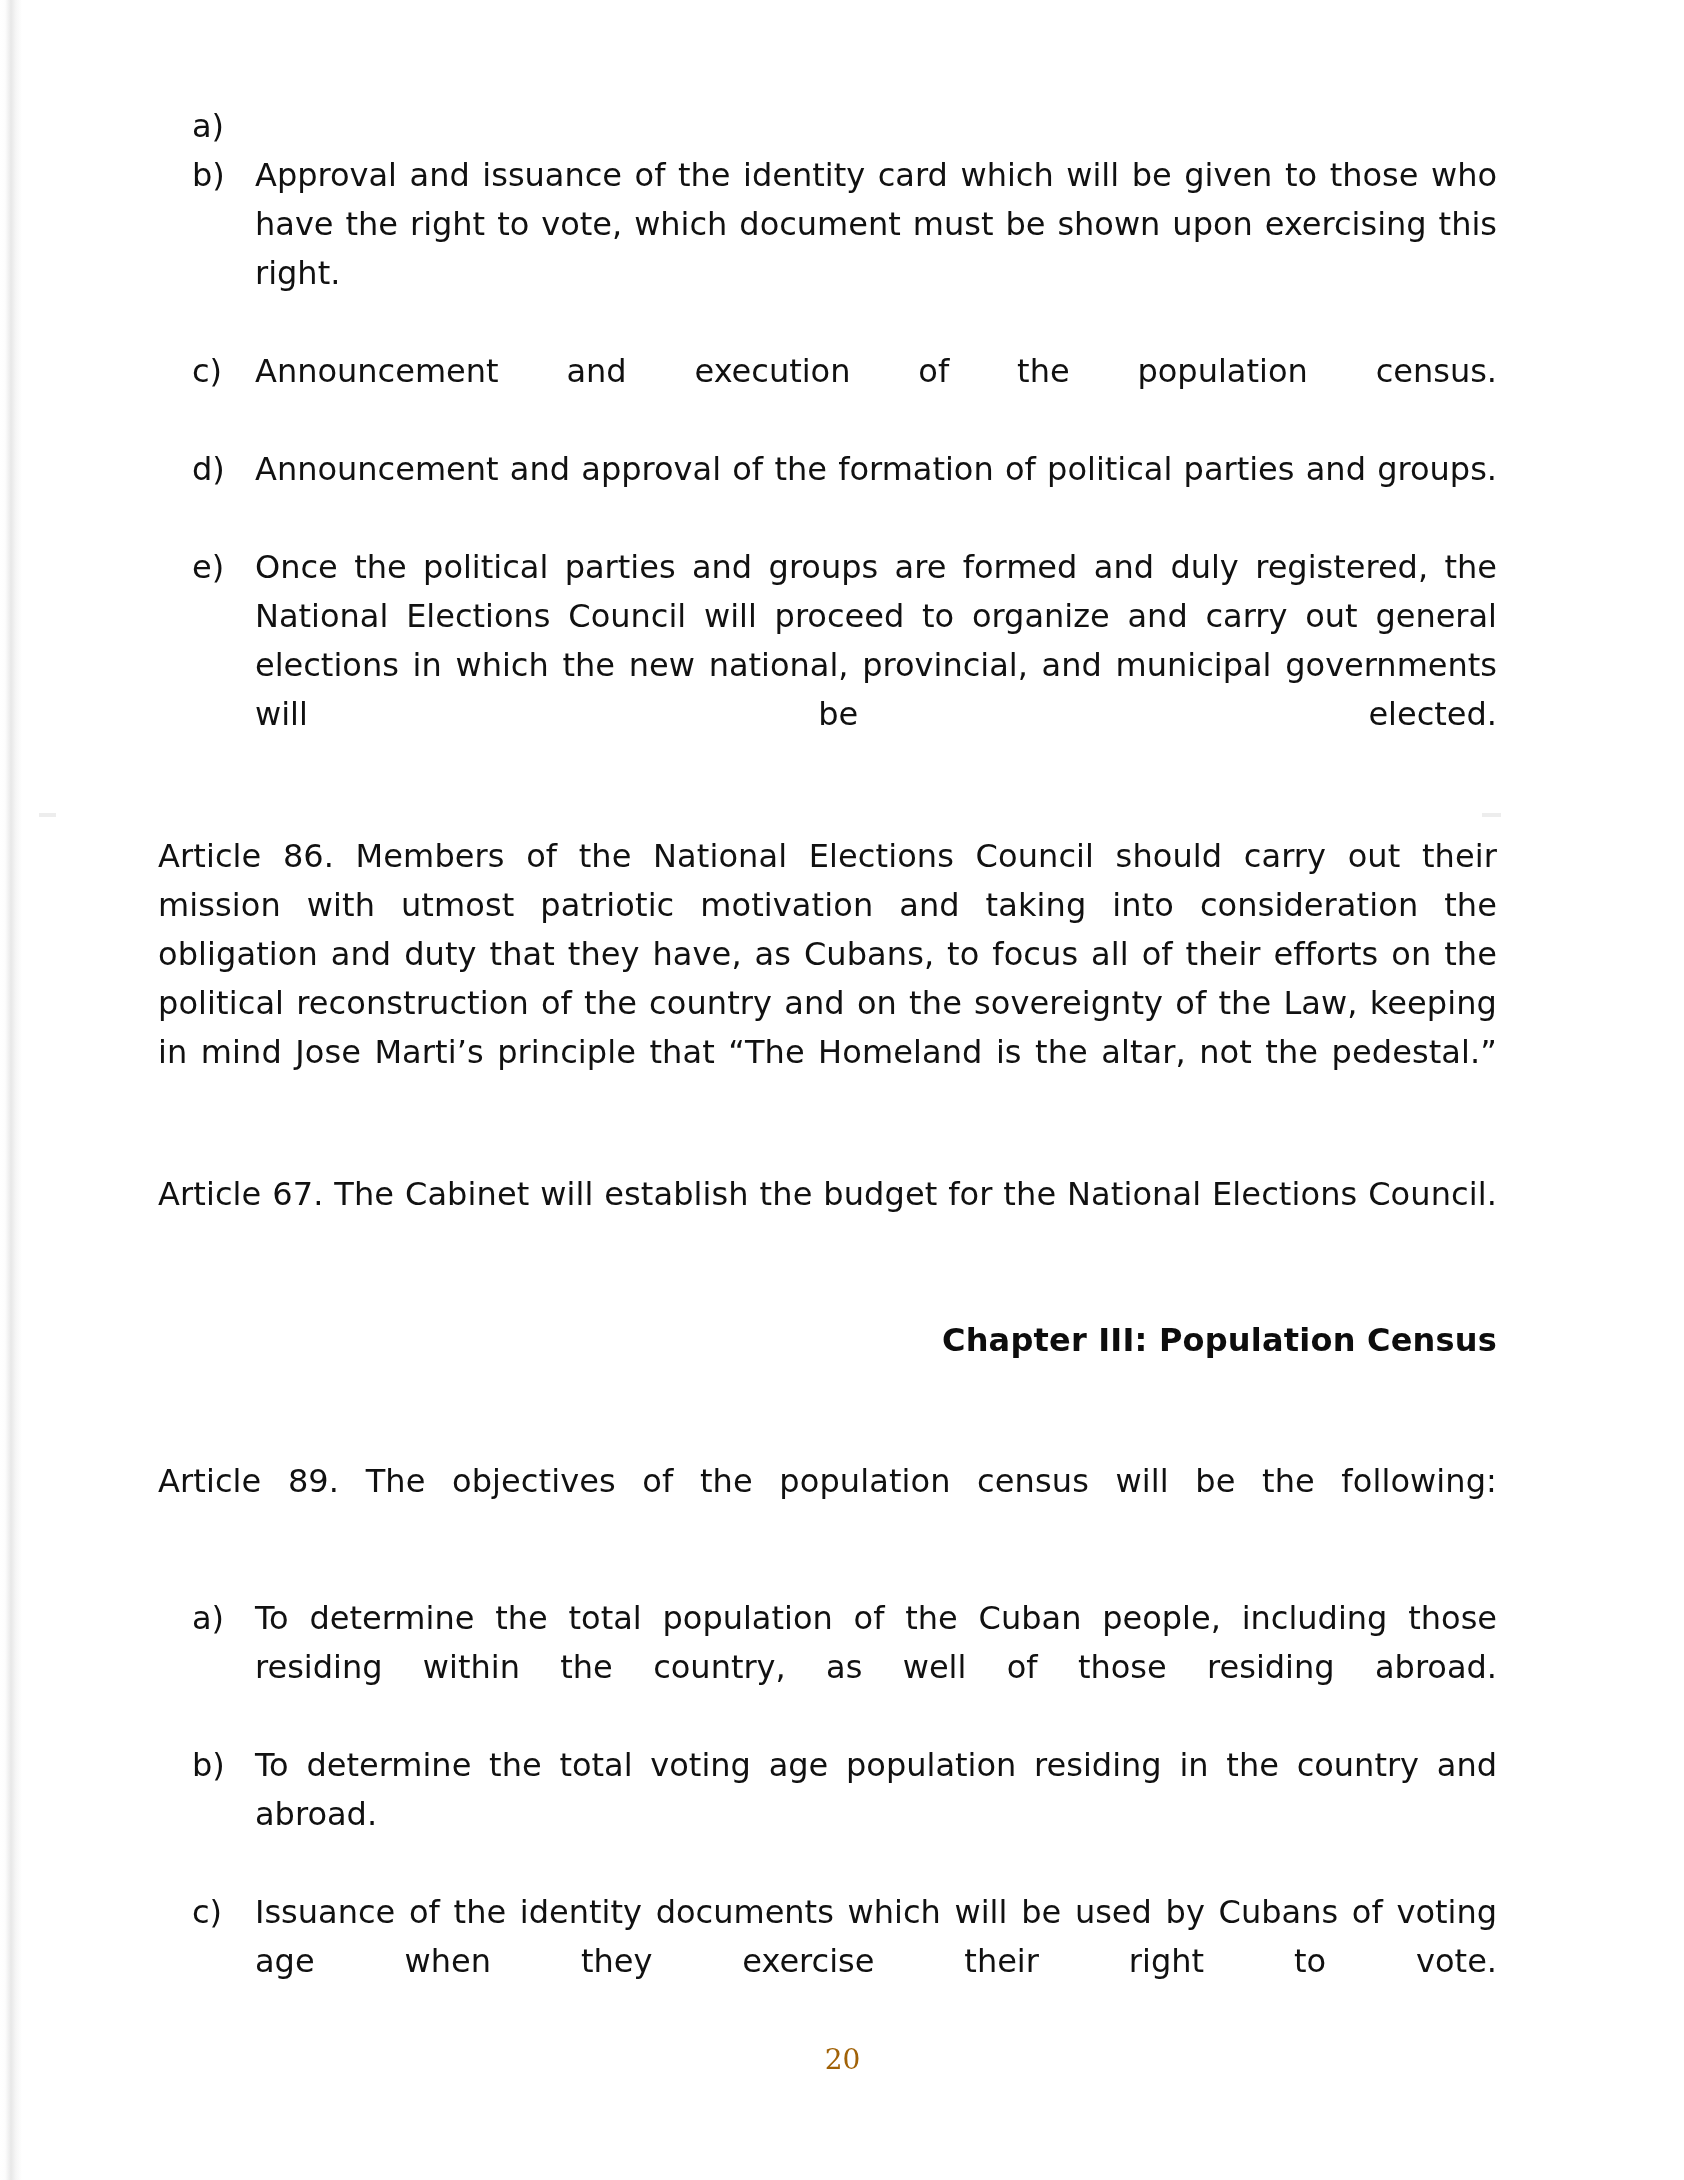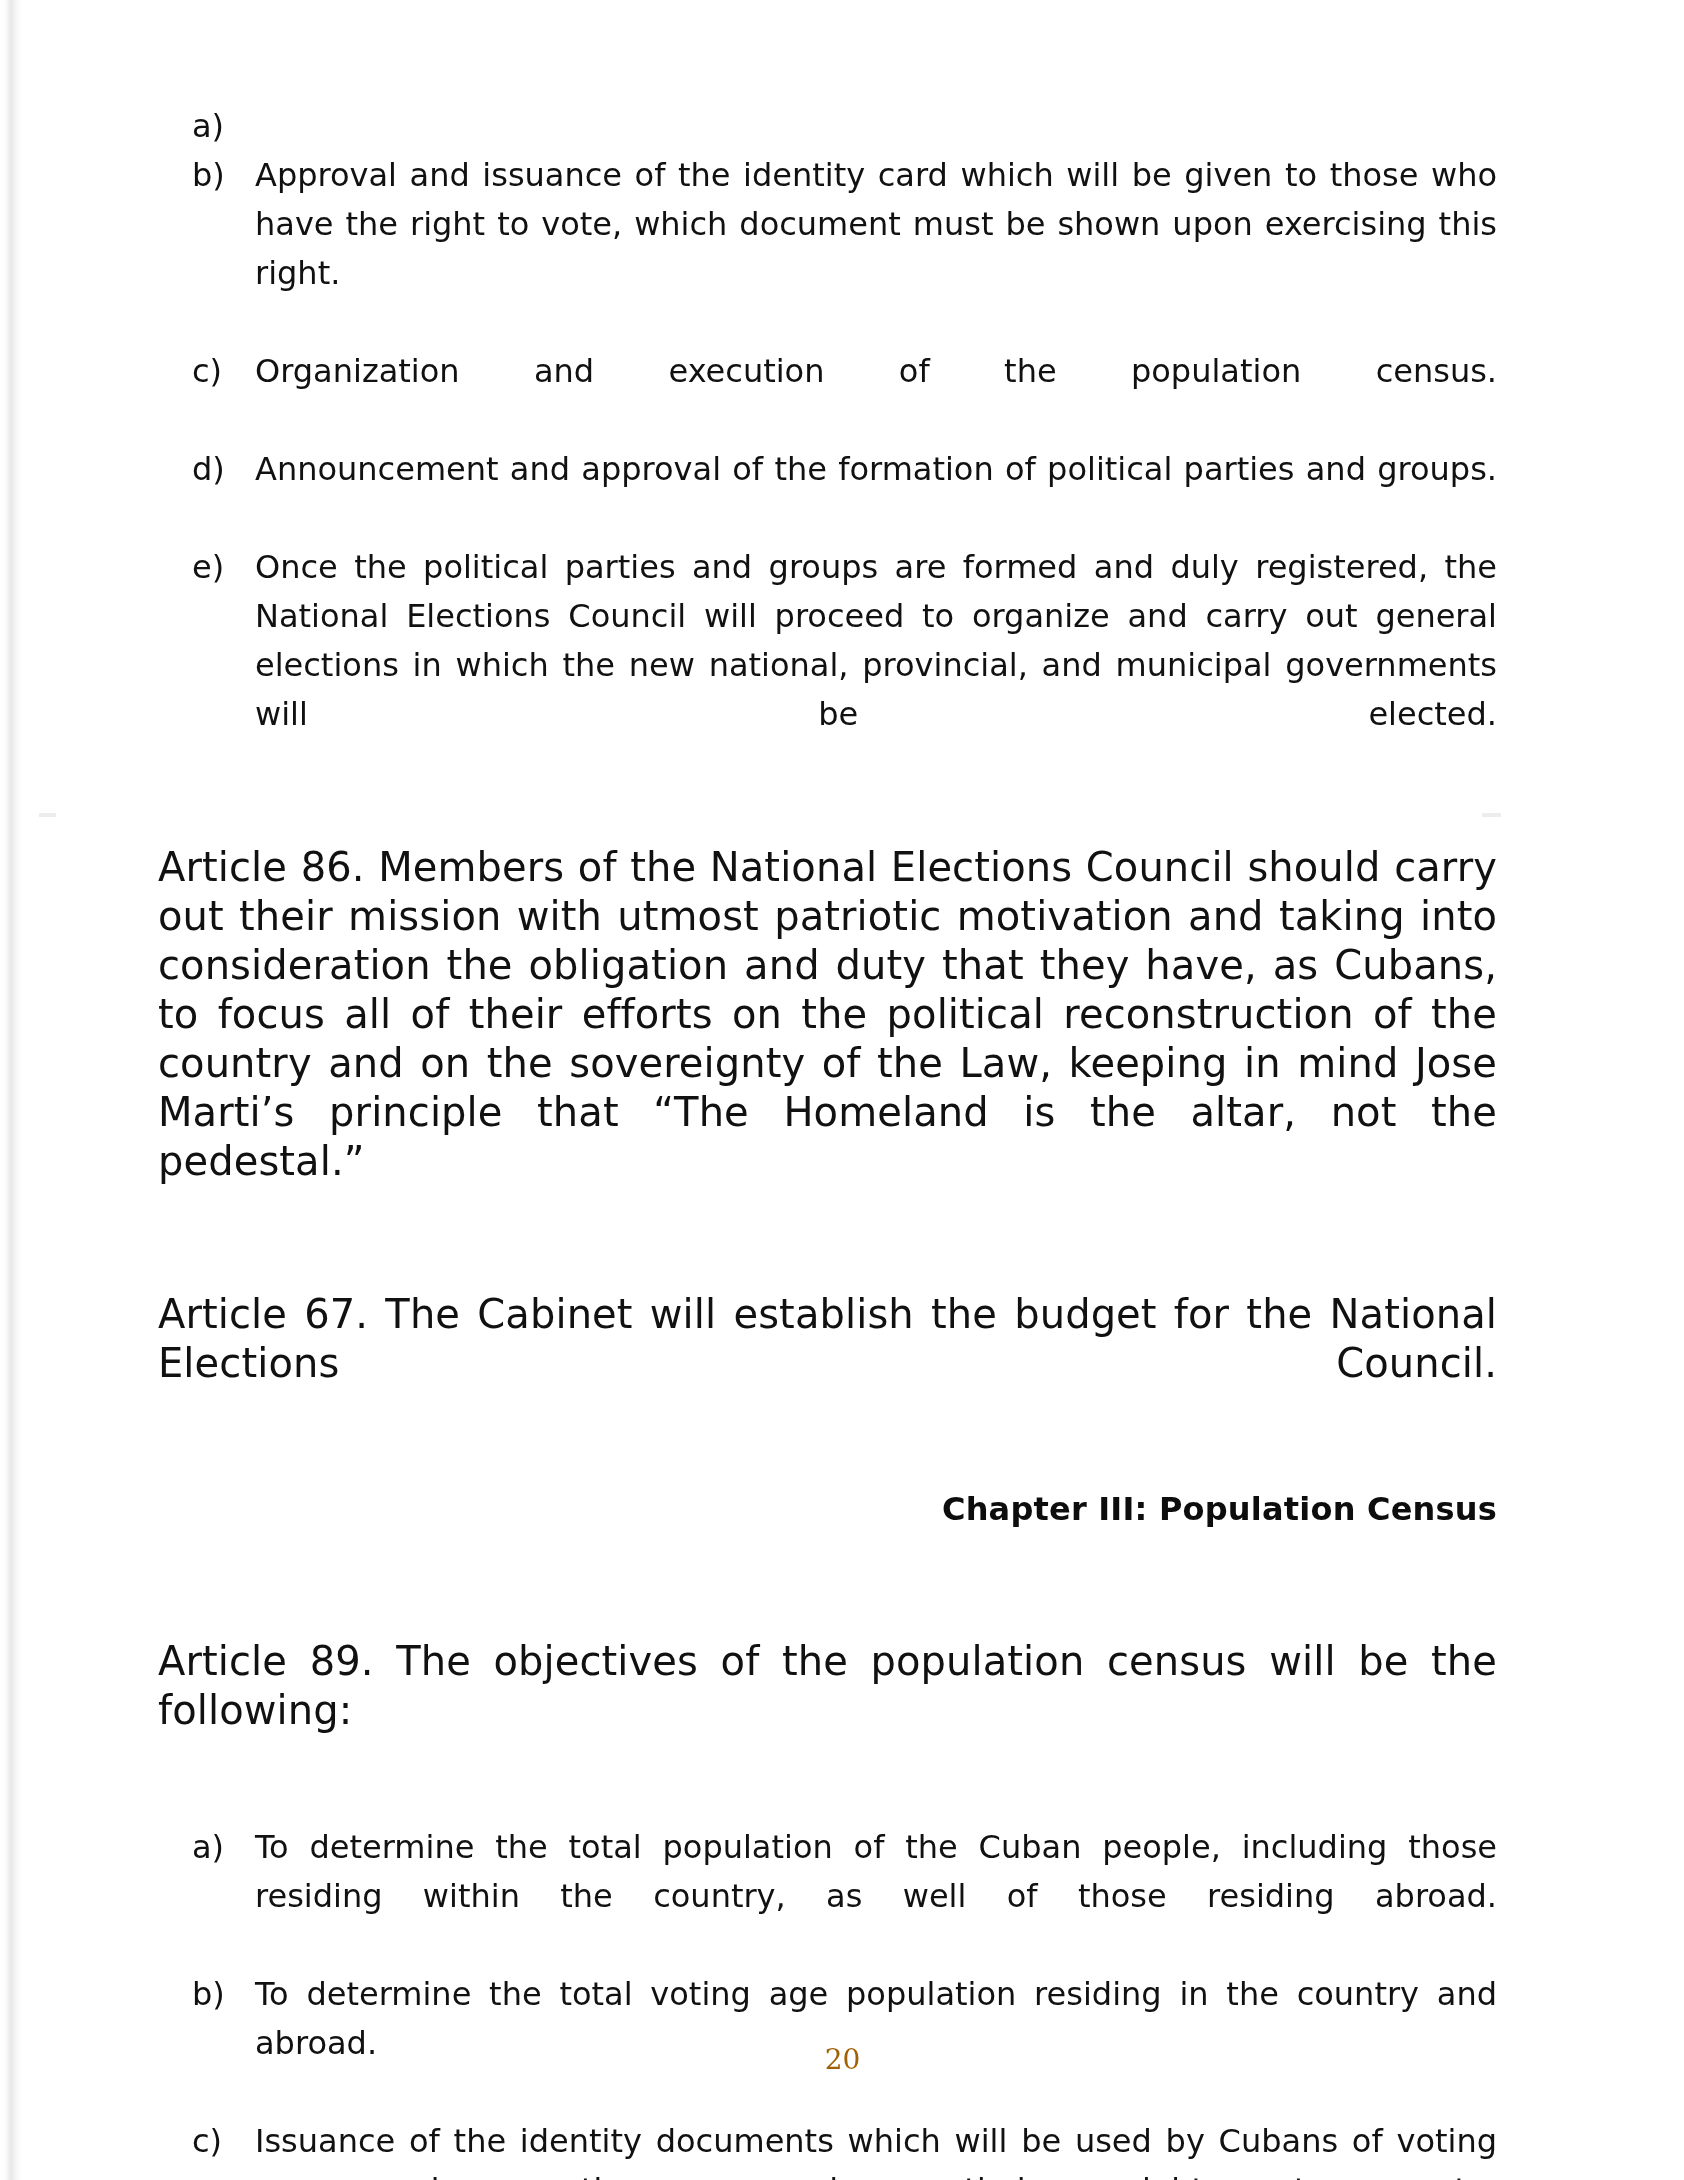--- a/index.html
+++ b/index.html
@@ -39,26 +39,26 @@
     background: #ededed;
     pointer-events: none;
   }
   .content {
     position: absolute;
     left: 158px;
     top: 102px;
     width: 1339px;
   }
   .para {
-    font-size: 40px;
+    font-size: 32px;
     line-height: 49px;
     text-align: justify;
     text-justify: inter-word;
     color: #111111;
-    margin: 16px 0 0 0;
+    margin: 5px 0 0 0;
     letter-spacing: 0.1px;
   }
   
   .para::after {
     content: "";
     display: inline-block;
     width: 100%;
   }
   .spacer-md { height: 39px; }
   .spacer-lg { height: 48px; }
@@ -124,21 +124,21 @@
   <div class="content">
 
     <ol class="lettered">
       <li>
         <span class="marker">a)</span>
       </li>
       <li>
         <span class="marker">b)</span><span>Approval and issuance of the identity card which will be given to those who have the right to vote, which document must be shown upon exercising this right.</span>
       </li>
       <li>
-        <span class="marker">c)</span><span>Organization and execution of the population census.</span>
+        <span class="marker">c)</span><span>Announcement and execution of the population census.</span>
       </li>
       <li>
         <span class="marker">d)</span><span>Announcement and approval of the formation of political parties and groups.</span>
       </li>
       <li>
         <span class="marker">e)</span><span>Once the political parties and groups are formed and duly registered, the National Elections Council will proceed to organize and carry out general elections in which the new national, provincial, and municipal governments will be elected.</span>
       </li>
     </ol>
 
     <div class="spacer-md"></div>

